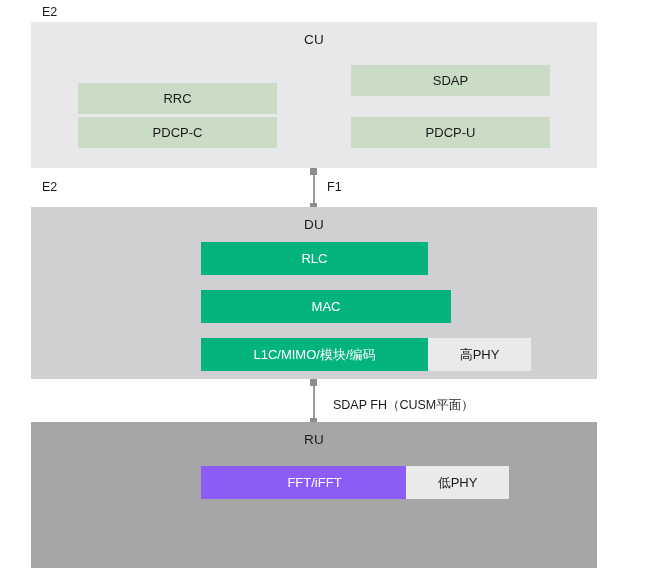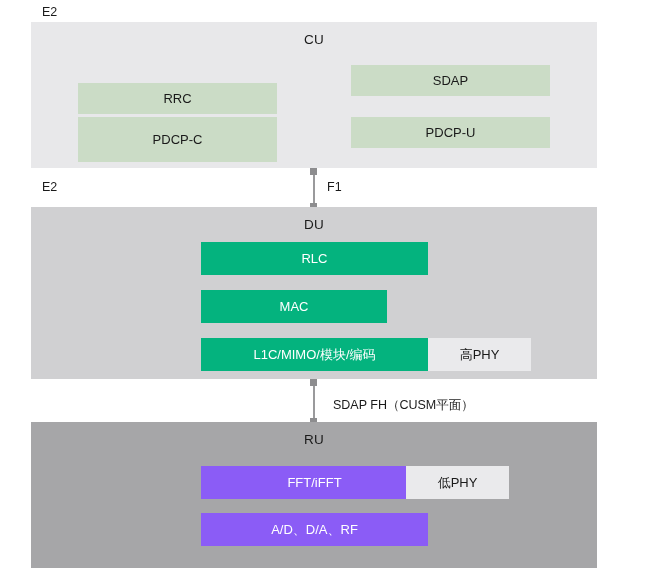--- a/index.html
+++ b/index.html
@@ -93,26 +93,26 @@
     color: #ffffff;
   }
   .block-gray {
     background: #eaeaec;
     color: #1a1a1a;
   }
 
   
   .cu-rrc     { left: 78px;  top: 83px;  width: 199px; height: 31px; }
   .cu-sdap    { left: 351px; top: 65px;  width: 199px; height: 31px; }
-  .cu-pdcpc   { left: 78px;  top: 117px; width: 199px; height: 45px; }
+  .cu-pdcpc   { left: 78px;  top: 117px; width: 199px; height: 31px; }
   .cu-pdcpu   { left: 351px; top: 117px; width: 199px; height: 31px; }
 
   
   .du-rlc     { left: 201px; top: 242px; width: 227px; height: 33px; }
-  .du-mac     { left: 201px; top: 290px; width: 186px; height: 33px; }
+  .du-mac     { left: 201px; top: 290px; width: 250px; height: 33px; }
   .du-l1c     { left: 201px; top: 338px; width: 227px; height: 33px; }
   .du-hiphy   { left: 428px; top: 338px; width: 103px; height: 33px; }
 
   
   .ru-fft     { left: 201px; top: 466px; width: 227px; height: 33px; }
   .ru-lowphy  { left: 406px; top: 466px; width: 103px; height: 33px; }
   .ru-adda    { left: 201px; top: 513px; width: 227px; height: 33px; }
 
   
   .connector {
@@ -190,15 +190,14 @@
   <div class="connector-label label-oran">SDAP FH（CUSM平面）</div>
 
   <div class="section section-ru">
     <div class="section-title">RU</div>
   </div>
 
   <div class="block block-dark-green ru-fft">FFT/iFFT</div>
 
   <div class="block block-gray ru-lowphy">低PHY</div>
 
-  <div class="block block-dark-green ru-adda">A/D、D/A、RF</div>
 
 </div>
 
 </body></html>

